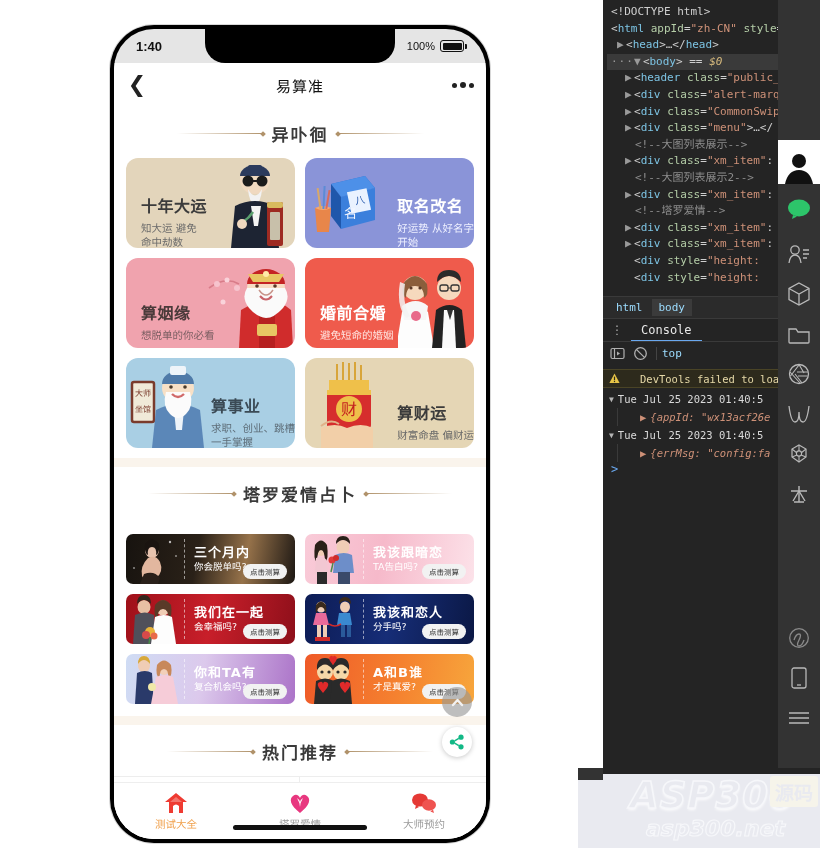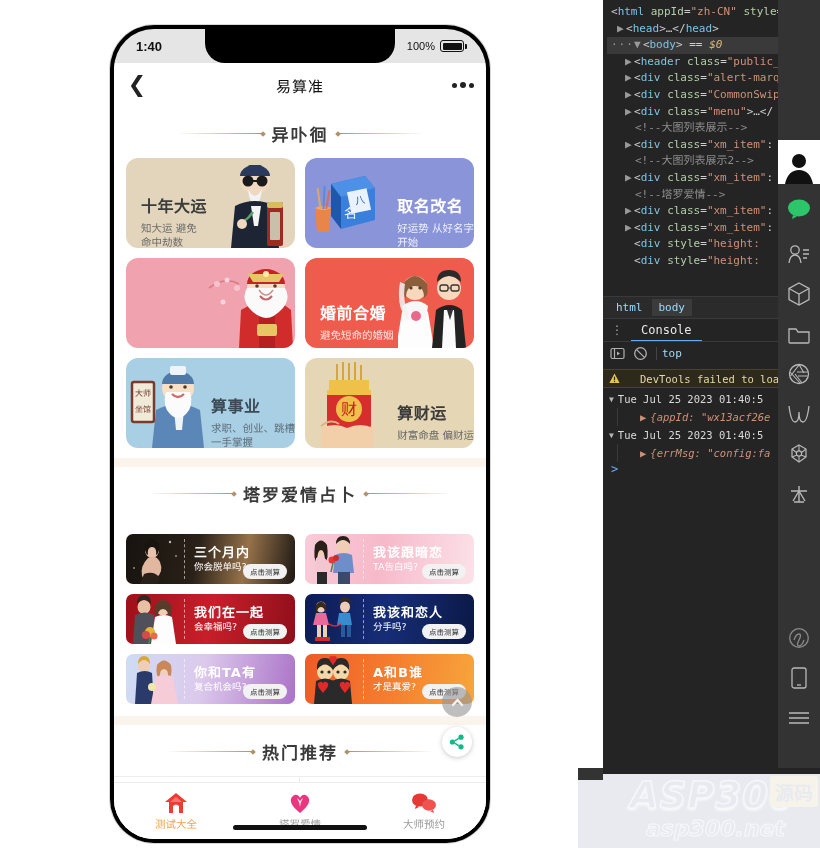--- a/index.html
+++ b/index.html
@@ -280,20 +280,24 @@
               <text x="33" y="50" font-size="13" fill="#f5f7ff" font-family="DejaVu Sans">名</text>
               <path d="M4 40 l16 0 l-2 24 h-12z" fill="#e8864a"></path>
               <path d="M4 40 q8 -4 16 0 q-8 4 -16 0z" fill="#f6a871"></path>
               <rect x="7" y="20" width="2" height="21" fill="#d8a868" transform="rotate(-8 8 30)"></rect>
               <rect x="12" y="18" width="2" height="23" fill="#5c8bd6" transform="rotate(3 13 30)"></rect>
               <rect x="16" y="22" width="2" height="19" fill="#d86b5c" transform="rotate(10 17 31)"></rect>
             </svg>
           </div>
 
           <div class="bigcard" style="background:#f0a3ae">
+            <div class="txt">
+              <div class="t1" style="color:#4a3a3a">算姻缘</div>
+              <div class="t2" style="color:#7c5f63">想脱单的你必看</div>
+            </div>
             <svg class="art" style="right:2px;bottom:0" width="86" height="90" viewBox="0 0 86 90">
               <path d="M2 30 q16 -12 30 -4" stroke="#c8636f" stroke-width="1.6" fill="none" opacity=".6"></path>
               <circle cx="10" cy="26" r="3" fill="#f6c3cd"></circle>
                 <circle cx="20" cy="22" r="2.5" fill="#f9d3da"></circle>
               <circle cx="30" cy="30" r="3" fill="#f6c3cd"></circle>
                 <circle cx="16" cy="44" r="2.5" fill="#f9d3da"></circle>
               <path d="M34 52 q30 -18 50 0 l2 38 h-54z" fill="#d02c2c"></path>
               <path d="M52 52 h16 v38 h-16z" fill="#b62020"></path>
               <rect x="50" y="66" width="20" height="12" rx="2" fill="#e8c663"></rect>
               <ellipse cx="59" cy="30" rx="19" ry="18" fill="#f7ddc4"></ellipse>
@@ -600,20 +604,21 @@
           <span class="lbl" style="color:#9a9a9a">大师预约</span>
         </div>
       </div>
       <div class="home-ind"></div>
     </div>
   </div>
 </div>
 
 <div id="devtools">
   <div class="dom-tree">
+    <div class="dom-line"><span class="doctype">&lt;!DOCTYPE html&gt;</span></div>
     <div class="dom-line"><span class="punct">&lt;</span><span class="tag">html</span> <span class="attr">appId</span><span class="punct">=</span><span class="val">"zh-CN"</span> <span class="attr">style</span><span class="punct">=</span><span class="val">"font-</span></div>
     <div class="dom-line" style="padding-left:10px"><span class="arrow">▶</span><span class="punct">&lt;</span><span class="tag">head</span><span class="punct">&gt;…&lt;/</span><span class="tag">head</span><span class="punct">&gt;</span></div>
     <div class="dom-line sel"><span class="dots3">···</span><span class="arrow">▼</span><span class="punct">&lt;</span><span class="tag">body</span><span class="punct">&gt;</span> <span class="punct">==</span> <span class="dollar">$0</span></div>
     <div class="dom-line" style="padding-left:18px"><span class="arrow">▶</span><span class="punct">&lt;</span><span class="tag">header</span> <span class="attr">class</span><span class="punct">=</span><span class="val">"public_heade</span></div>
     <div class="dom-line" style="padding-left:18px"><span class="arrow">▶</span><span class="punct">&lt;</span><span class="tag">div</span> <span class="attr">class</span><span class="punct">=</span><span class="val">"alert-marquee"</span> <span class="attr">&nbsp;</span></div>
     <div class="dom-line" style="padding-left:18px"><span class="arrow">▶</span><span class="punct">&lt;</span><span class="tag">div</span> <span class="attr">class</span><span class="punct">=</span><span class="val">"CommonSwiper"</span><span class="punct">&gt;…</span></div>
     <div class="dom-line" style="padding-left:18px"><span class="arrow">▶</span><span class="punct">&lt;</span><span class="tag">div</span> <span class="attr">class</span><span class="punct">=</span><span class="val">"menu"</span><span class="punct">&gt;…&lt;/</span></div>
     <div class="dom-line" style="padding-left:28px"><span class="cmt">&lt;!--大图列表展示--&gt;</span></div>
     <div class="dom-line" style="padding-left:18px"><span class="arrow">▶</span><span class="punct">&lt;</span><span class="tag">div</span> <span class="attr">class</span><span class="punct">=</span><span class="val">"xm_item"</span><span class="punct">:</span></div>
     <div class="dom-line" style="padding-left:28px"><span class="cmt">&lt;!--大图列表展示2--&gt;</span></div>

